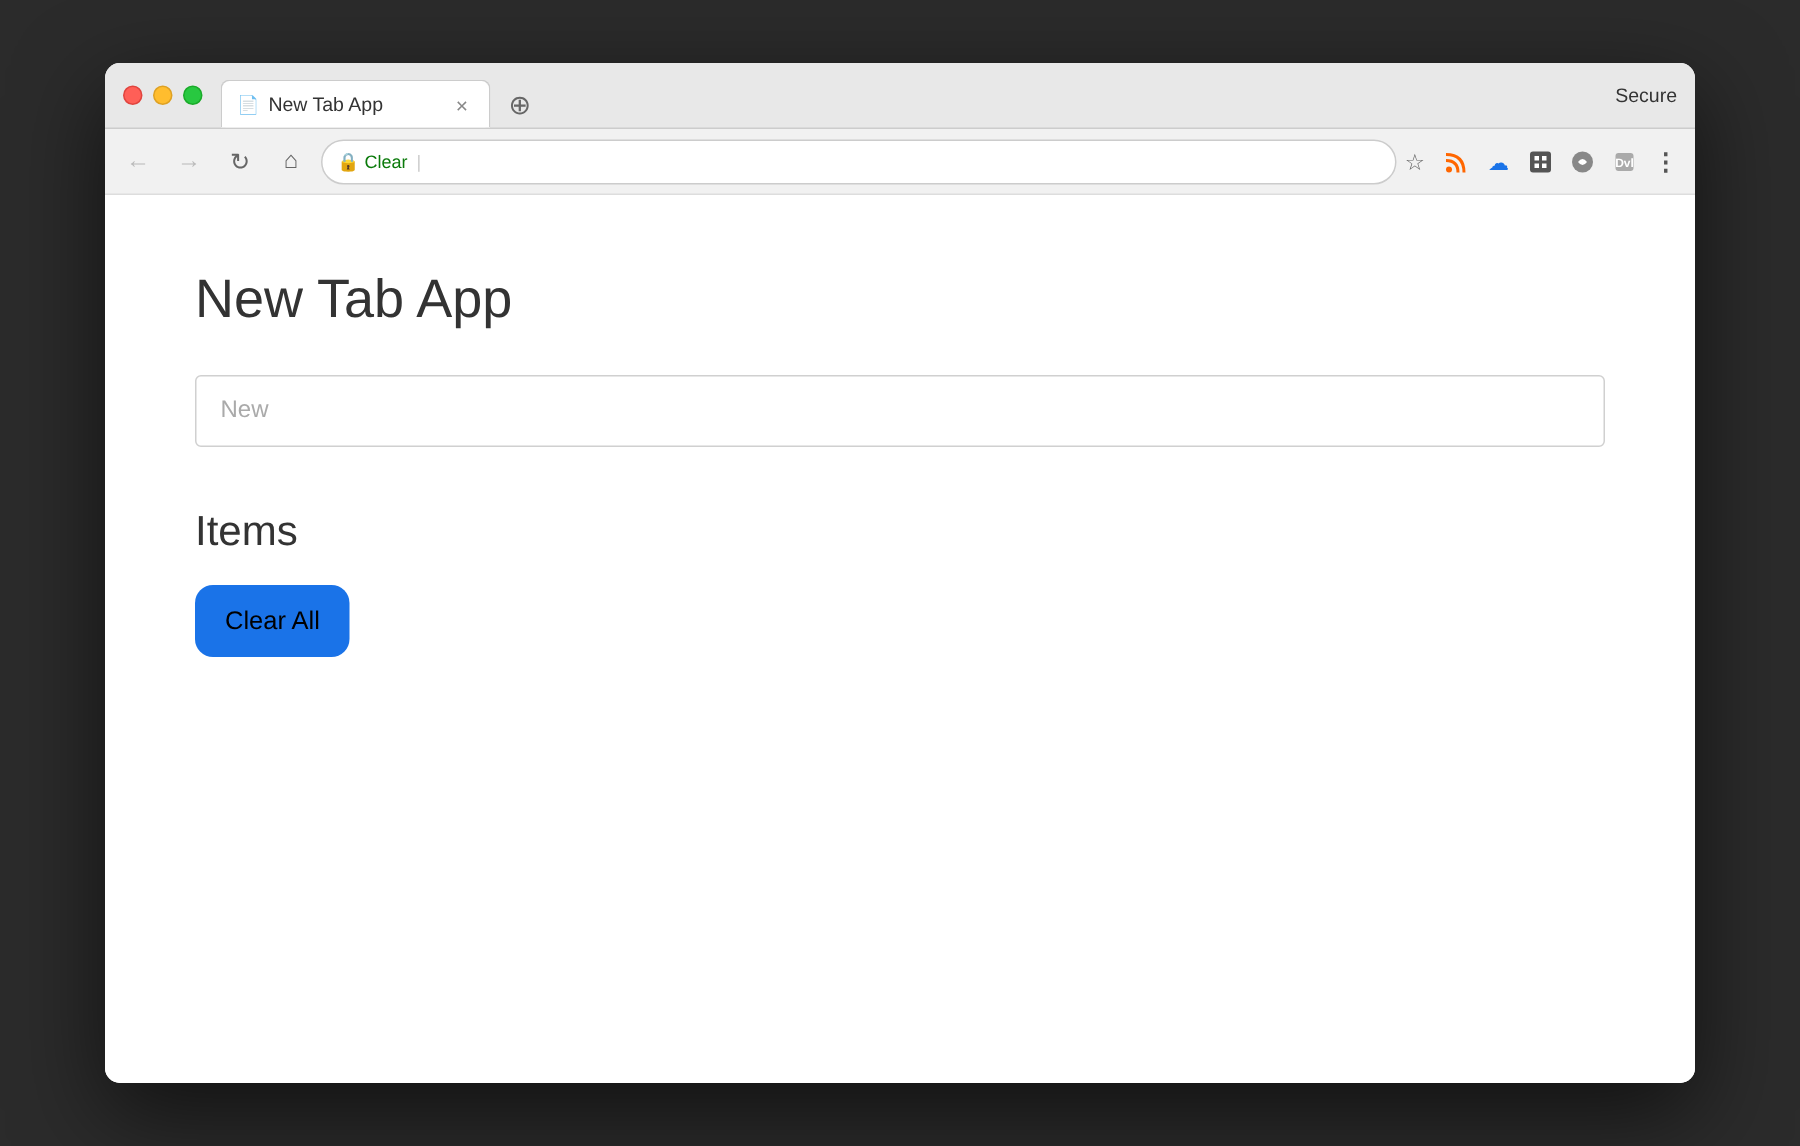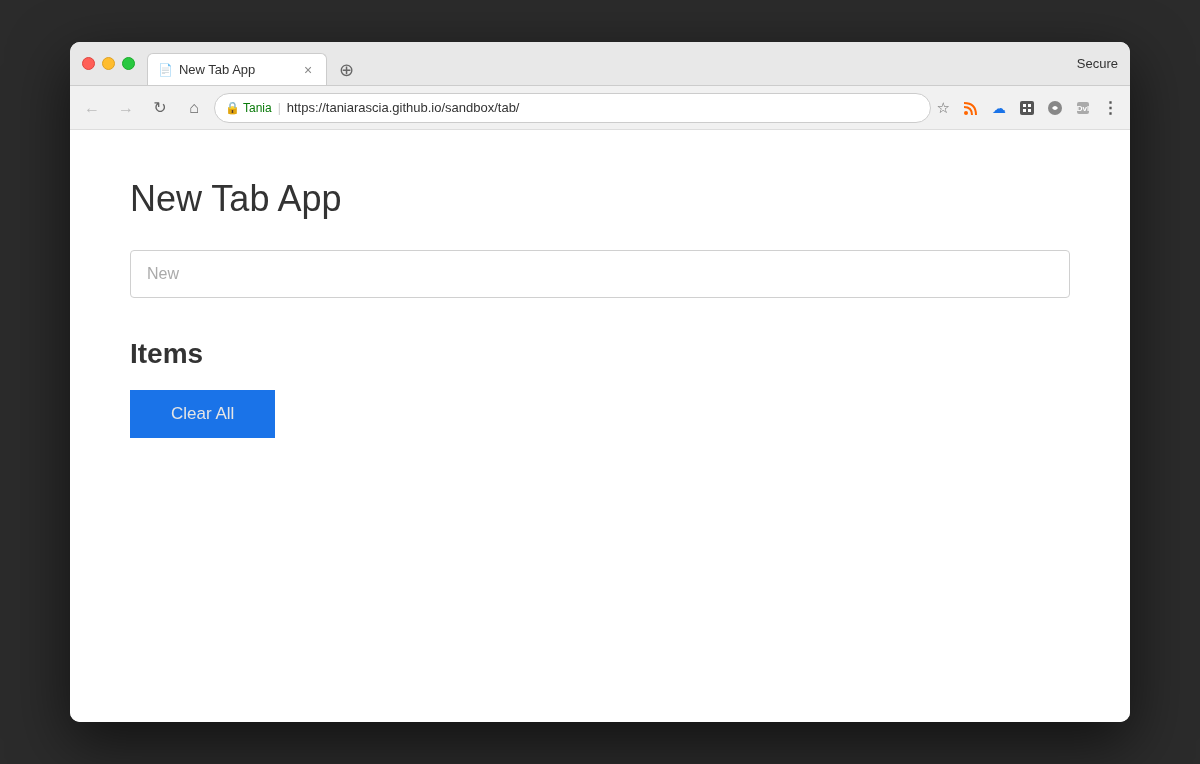--- a/index.html
+++ b/index.html
@@ -225,31 +225,31 @@
       font-size: 16px;
       color: #4c1d95;
       outline: none;
       margin-bottom: 40px;
     }
 
     .new-item-input::placeholder { color: #aaa; }
 
     .items-heading {
       font-size: 28px;
-      font-weight: 700;
+      font-weight: 400;
       color: #333;
       margin-bottom: 20px;
     }
 
     .clear-all-btn {
       background: #1a73e8;
-      color: #e5e5e5;
+      color: #000000;
       border: none;
-      border-radius: 0;
-      padding: 14px 41px;
+      border-radius: 12px;
+      padding: 14px 20px;
       font-size: 17px;
       font-weight: 500;
       cursor: pointer;
     }
   </style>
 </head>
 <body>
 
 <div class="browser-window">
 
@@ -276,24 +276,23 @@
 
   <div class="address-bar">
     <button class="nav-btn disabled">←</button>
     <button class="nav-btn disabled">→</button>
     <button class="nav-btn">↻</button>
     <button class="nav-btn">⌂</button>
 
     <div class="url-bar-container">
       <span class="secure-badge">
         <span>🔒</span>
-        <span>Tania</span>
+        <span>Clear</span>
       </span>
       <span class="url-divider">|</span>
-      <span class="url-text">https://taniarascia.github.io/sandbox/tab/</span>
     </div>
 
     <span class="star-btn">☆</span>
 
     <div class="toolbar-icons">
       <div class="toolbar-icon rss-icon">
         <svg width="18" height="18" viewBox="0 0 18 18" fill="none">
           <circle cx="4" cy="14" r="2" fill="#f60"></circle>
           <path d="M2 8 Q10 8 10 16" stroke="#f60" stroke-width="2" fill="none"></path>
           <path d="M2 4 Q14 4 14 16" stroke="#f60" stroke-width="2" fill="none"></path>

